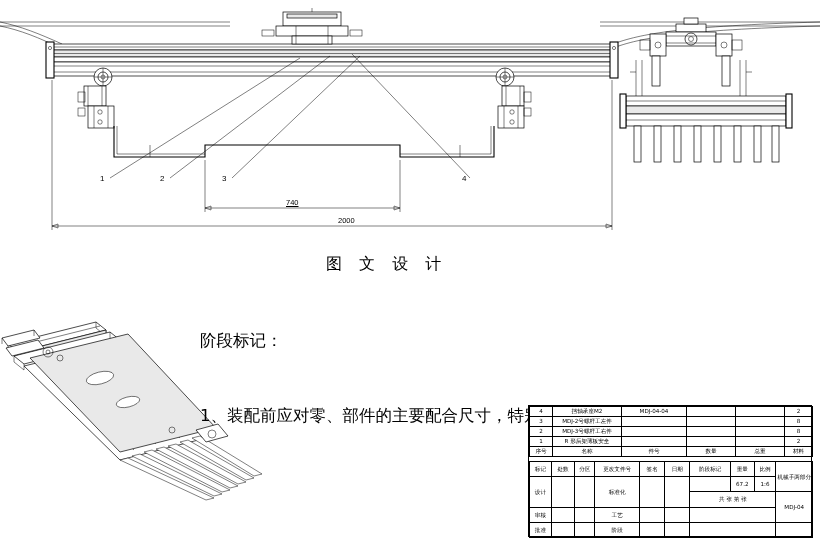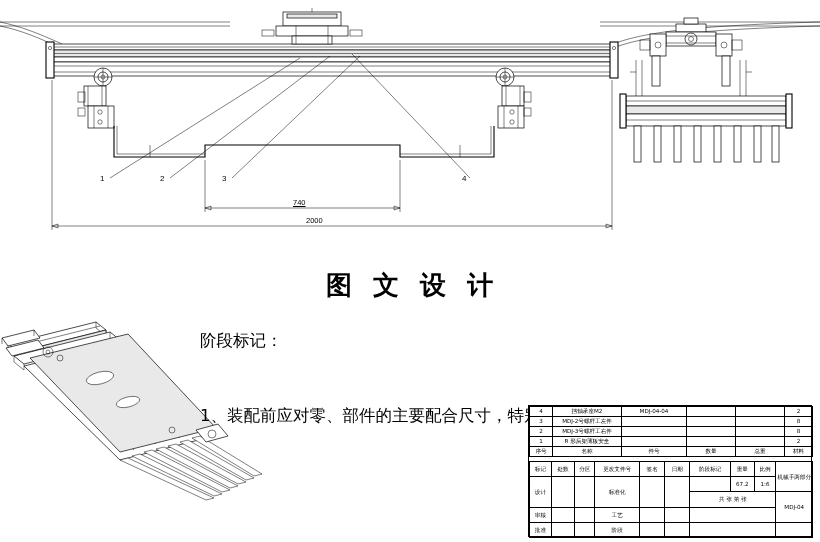--- a/index.html
+++ b/index.html
@@ -16,25 +16,25 @@
   .ln{stroke:#000;fill:none;}
   .thin{stroke-width:0.7;}
   .vthin{stroke-width:0.5;}
   .med{stroke-width:1.1;}
   .fillw{fill:#ffffff;}
   .fillg{fill:#e9e9e9;}
 
   
   .title-cn{
     position:absolute;
-    left:326px;top:268px;
+    left:326px;top:254px;
     font-family:"DejaVu Sans", sans-serif;
-    font-size:26px;
+    font-size:16px;
     letter-spacing:6px;
-    font-weight:700;
+    font-weight:400;
   }
   .req{
     position:absolute;
     left:200px;top:278px;
     width:430px;
     font-family:"DejaVu Sans", sans-serif;
     font-size:16.5px;
     line-height:25px;
     white-space:pre-wrap;
   }
@@ -275,22 +275,22 @@
   </g>
 
 </svg>
 </div>
 
 <div class="lead-num" style="left:100px;top:174px;">1</div>
 <div class="lead-num" style="left:160px;top:174px;">2</div>
 <div class="lead-num" style="left:222px;top:174px;">3</div>
 <div class="lead-num" style="left:462px;top:174px;">4</div>
 
-<div class="dimtext" style="left:293px;top:198px;text-decoration:underline;">740</div>
-<div class="dimtext" style="left:306px;top:216px;">2000</div>
+<div class="dimtext" style="left:286px;top:198px;text-decoration:underline;">740</div>
+<div class="dimtext" style="left:338px;top:216px;">2000</div>
 
 <div class="title-cn">图 文 设 计</div>
 
 <div class="req">
   <div>阶段标记：</div>
   <div>1、装配前应对零、部件的主要配合尺寸，特别是过盈</div>
   
   
 </div>
 

